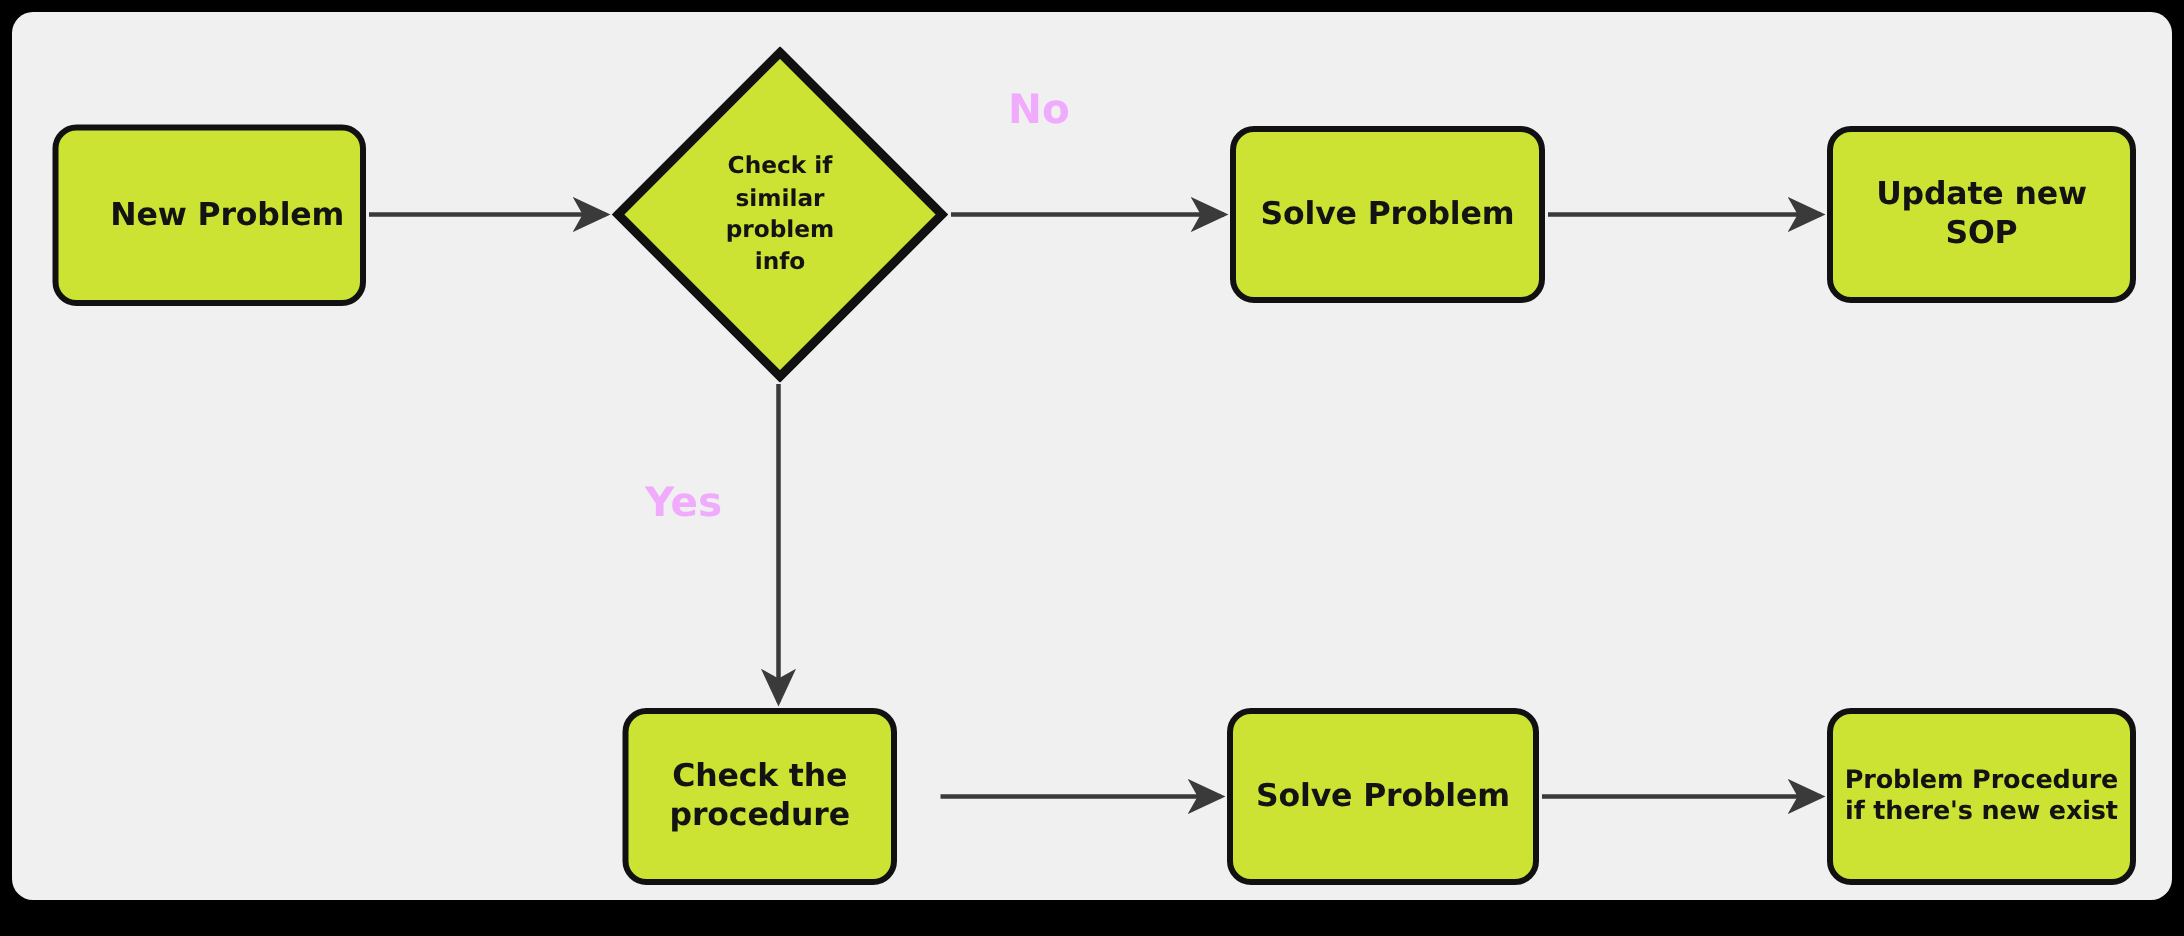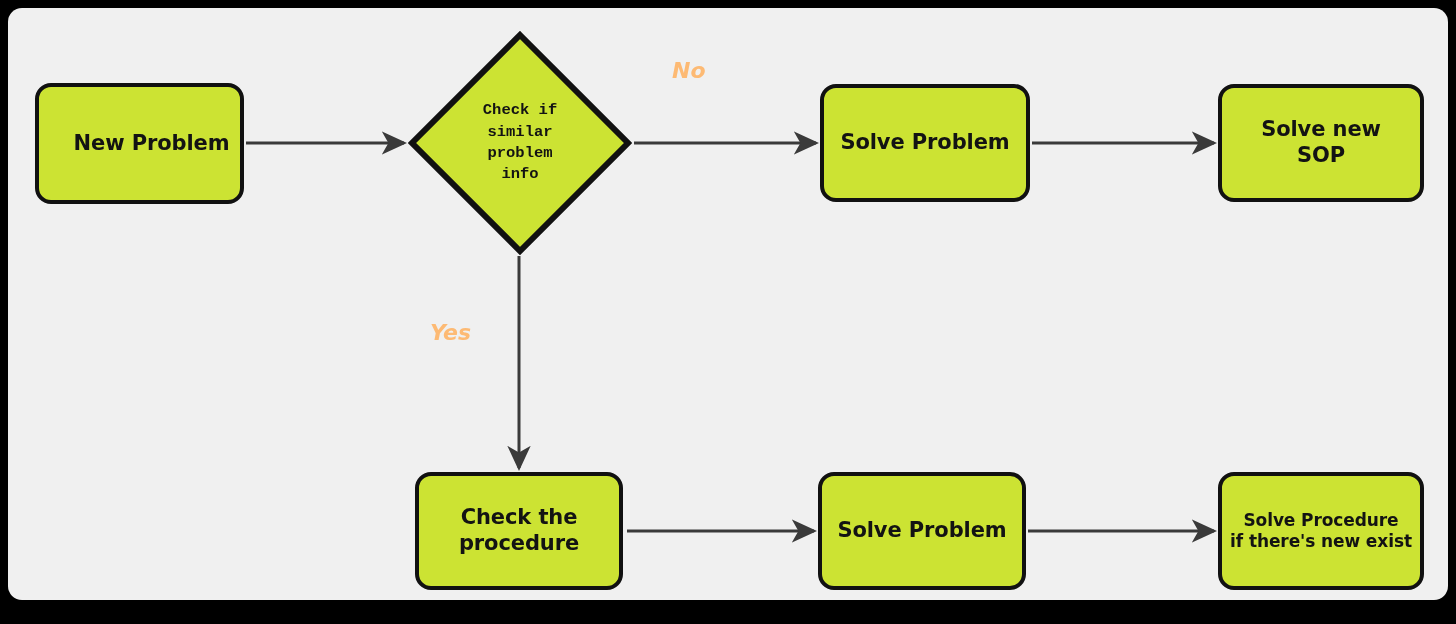--- a/index.html
+++ b/index.html
@@ -50,32 +50,31 @@
     color: #131313;
     font-weight: bold;
     line-height: 1.22;
     letter-spacing: -0.1px;
   }
   .node-label { display: block; padding: 0 6px; }
 
   #node-new-problem   { left: 35px;  top: 83px;  width: 209px; height: 121px; font-size: 21px; padding-left: 24px; }
   #node-solve-top     { left: 820px; top: 84px;  width: 210px; height: 118px; font-size: 21px; }
   #node-create-sop    { left: 1218px;top: 84px;  width: 206px; height: 118px; font-size: 21px; }
-  #node-check-proc    { left: 415px; top: 472px; width: 208px; height: 118px; font-size: 21px; }
+  #node-check-proc    { left: 415px; top: 472px; width: 183px; height: 118px; font-size: 21px; }
   #node-solve-bottom  { left: 818px; top: 472px; width: 208px; height: 118px; font-size: 21px; }
   #node-update-proc   { left: 1218px;top: 472px; width: 206px; height: 118px; font-size: 17px; }
 
   
   #node-decision {
     position: absolute;
     left: 408px;
     top: 31px;
     width: 224px;
     height: 224px;
-    font-family: Liberation Mono, monospace;
   }
   #node-decision svg { position: absolute; left: 0; top: 0; }
   #decision-text {
     position: absolute;
     left: 40px;
     top: 52px;
     width: 144px;
     height: 120px;
     display: flex;
     align-items: center;
@@ -84,23 +83,22 @@
     font-size: 15.5px;
     font-weight: bold;
     color: #131313;
     line-height: 1.38;
     pointer-events: none;
   }
 
   .edge-label {
     position: absolute;
     font-weight: bold;
-    color: #fdba74;
-    font-size: 22px;
-    font-style: italic;
+    color: #f0abfc;
+    font-size: 27px;
   }
   #label-no  { left: 672px; top: 58px; }
   #label-yes { left: 430px; top: 320px; }
 </style>
 </head>
 <body>
 
 <div id="canvas">
   <div id="panel"></div>
 
@@ -141,38 +139,38 @@
       </span>
     </div>
   </div>
 
   <div class="node" id="node-solve-top">
     <span class="node-label">Solve Problem</span>
   </div>
 
   <div class="node" id="node-create-sop">
     <span class="node-label">
-      <span>Solve new</span><br>
+      <span>Update new</span><br>
       <span>SOP</span>
     </span>
   </div>
 
   <div class="node" id="node-check-proc">
     <span class="node-label">
       <span>Check the</span><br>
       <span>procedure</span>
     </span>
   </div>
 
   <div class="node" id="node-solve-bottom">
     <span class="node-label">Solve Problem</span>
   </div>
 
   <div class="node" id="node-update-proc">
     <span class="node-label">
-      <span>Solve Procedure</span><br>
+      <span>Problem Procedure</span><br>
       <span>if there's new exist</span>
     </span>
   </div>
 
   <div class="edge-label" id="label-no">No</div>
   <div class="edge-label" id="label-yes">Yes</div>
 </div>
 
 </body></html>

